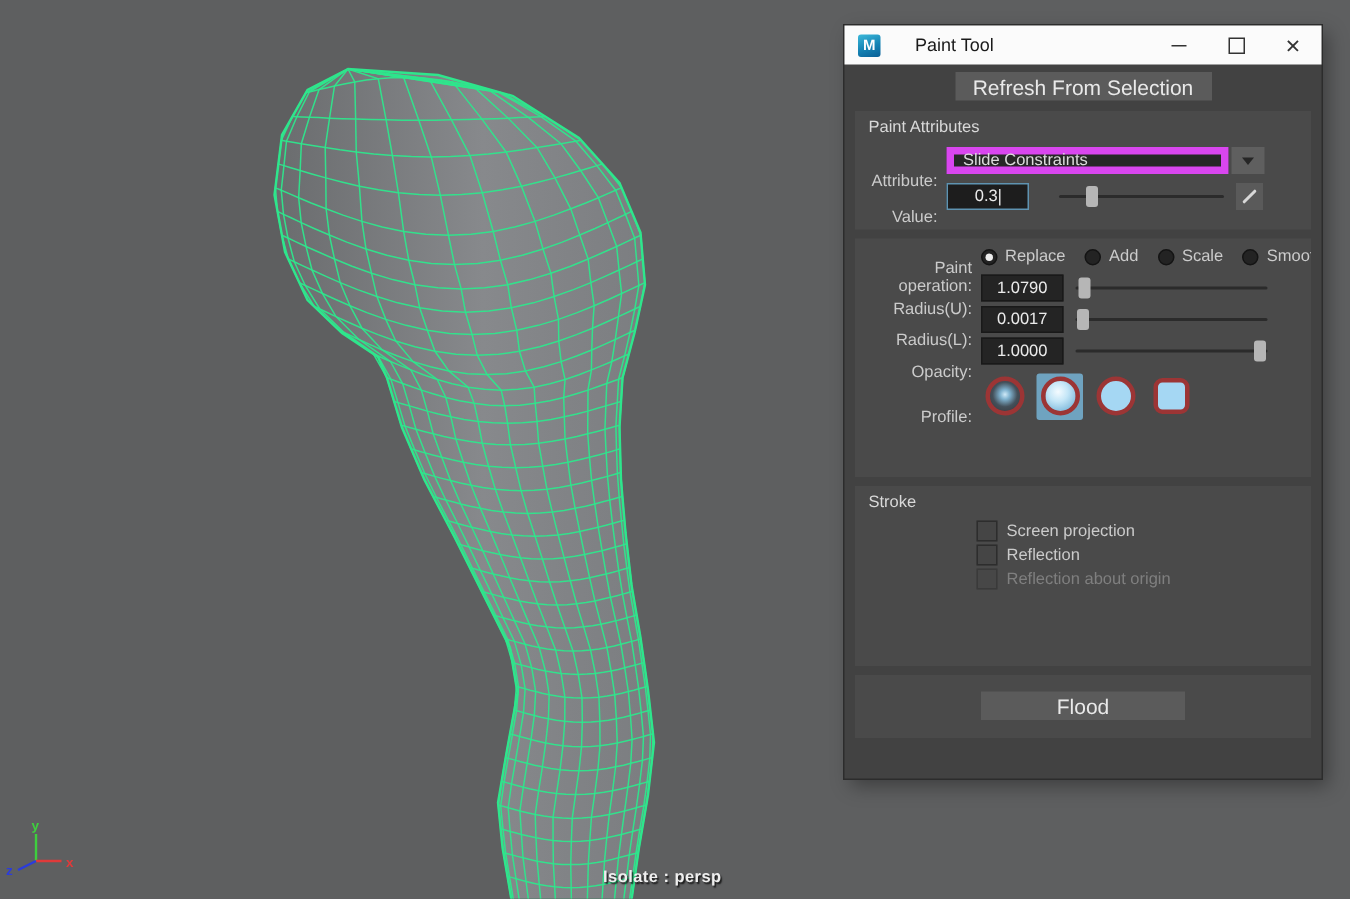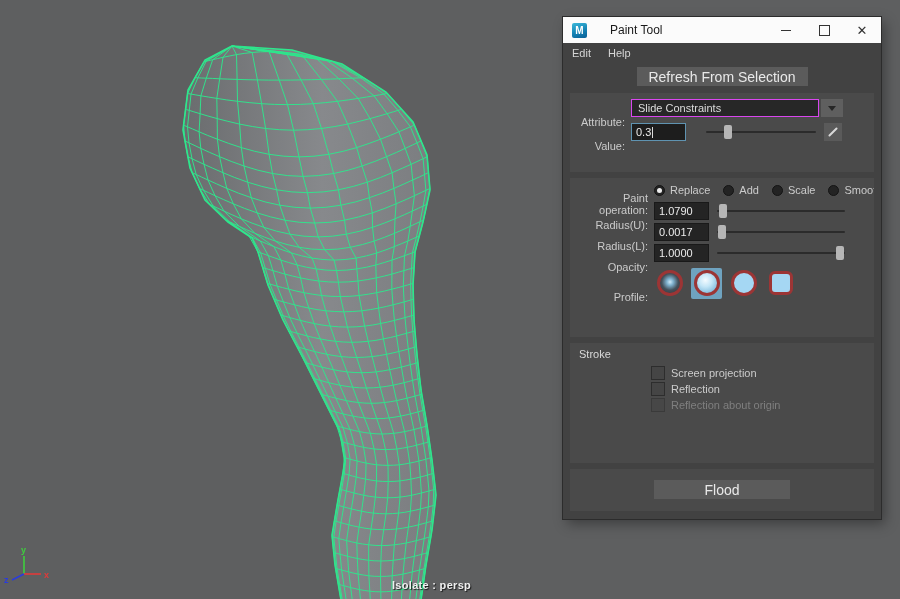--- a/index.html
+++ b/index.html
@@ -5,21 +5,21 @@
   html,body{margin:0;padding:0;}
   body{
     width:900px;height:599px;position:relative;overflow:hidden;
     background:#5e5f60;
     font-family:"Liberation Sans",sans-serif;font-size:11px;color:#cbcbcb;
     user-select:none;
   }
   
   .viewport{position:absolute;inset:0;}
   #mesh-svg{position:absolute;left:0;top:0;}
-  .hud{position:absolute;left:392px;top:579px;font-size:11px;font-weight:bold;
+  .hud{position:absolute;left:402px;top:579px;font-size:11px;font-weight:bold;
        color:#efefef;text-shadow:1px 1px 1px rgba(0,0,0,.75);letter-spacing:.3px;}
   .axis-gizmo{position:absolute;left:2px;top:543px;}
   
   .window{position:absolute;left:563px;top:17px;width:318px;height:502px;
           background:#424242;box-shadow:0 0 0 1px #2c2c2c,4px 5px 12px rgba(0,0,0,.35);}
   .titlebar{height:26px;background:#fbfbfb;display:flex;align-items:center;color:#1a1a1a;}
   .app-icon{width:15px;height:15px;margin-left:9px;border-radius:2px;flex:none;
             background:linear-gradient(160deg,#3cb9da 0%,#1583b4 55%,#0a5f96 100%);
             color:#fff;font-weight:bold;font-size:10px;line-height:15px;text-align:center;}
   .title-text{margin-left:23px;font-size:12px;}
@@ -35,30 +35,30 @@
            font-family:"Liberation Sans",sans-serif;font-size:14px;text-align:center;line-height:19px;}
   .refresh-btn{width:171px;margin:5px auto 7px auto;}
   .frame{margin:0 7px 6px 7px;background:#4a4a4a;overflow:hidden;}
   .frame-title{padding:5px 0 1px 9px;color:#d9d9d9;}
   .row{display:flex;align-items:center;height:18px;margin:3px 8px;}
   .row.slim{height:15px;margin:1px 8px;}
   .row.tall{height:32px;}
   .lbl{text-align:right;padding-right:6px;flex:none;margin-top:28px;}
   .w47{width:47px;} .w70{width:70px;}
   .field{width:45px;height:14px;background:#242424;border:1px solid #191919;color:#ebebeb;
-         padding:1px 4px;display:flex;align-items:center;flex:none;}
+         padding:1px 4px;display:flex;align-items:center;flex:none;justify-content:center;}
   .field.focused{border-color:#5f93b1;background:#1d1d1d;}
   .caret{width:1px;height:11px;background:#dcdcdc;margin-left:1px;}
   .slider{position:relative;height:16px;flex:none;}
   .sl128{width:128px;margin-left:8px;} .sl110{width:110px;margin-left:20px;}
   .slider .track{position:absolute;left:0;right:0;top:7px;height:2px;background:#2b2b2b;border-radius:1px;}
   .slider .handle{position:absolute;top:1px;width:8px;height:14px;background:#b6b6b6;
                   border-radius:2px;transform:translateX(-50%);}
   .dropdown{display:flex;width:212px;height:18px;}
-  .dd-field{flex:1;background:#272727;border:1px solid #d946ef;color:#dcdcdc;
+  .dd-field{flex:1;background:#272727;border:5px solid #d946ef;color:#dcdcdc;
             display:flex;align-items:center;padding-left:6px;}
   .dd-btn{width:22px;margin-left:2px;background:#5f5f5f;display:flex;align-items:center;justify-content:center;}
   .tri-down{width:0;height:0;border-left:4px solid transparent;border-right:4px solid transparent;
             border-top:5px solid #262626;}
   .icon-btn{width:18px;height:18px;background:#5a5a5a;margin-left:8px;flex:none;
             display:flex;align-items:center;justify-content:center;}
   .pen-glyph{display:block;width:2px;height:12px;background:#d8d8d8;transform:rotate(45deg);border-radius:1px;}
   .radio{width:11px;height:11px;border-radius:50%;background:#232323;border:1px solid #141414;
          position:relative;flex:none;box-sizing:border-box;}
   .radio.sel::after{content:"";position:absolute;inset:2px;border-radius:50%;background:#ececec;}
@@ -171,28 +171,25 @@
         </div>
       <div class="win-btn">
           <span class="glyph-max"></span>
         </div>
       <div class="win-btn">
           <span class="glyph-close">✕</span>
         </div>
     </div>
   </div>
 
-  <div class="menubar">
-    <span class="menu-item">Edit</span>
-    <span class="menu-item">Help</span>
-  </div>
 
   <button class="std-btn refresh-btn">Refresh From Selection</button>
 
   <div class="frame" style="height:79px;">
+    <div class="frame-title">Paint Attributes</div>
     <div class="row" style="margin-top:6px;">
       <span class="lbl w47">Attribute:</span>
       <div class="dropdown">
         <div class="dd-field">Slide Constraints</div>
         <div class="dd-btn">
             <span class="tri-down"></span>
           </div>
       </div>
     </div>
     <div class="row" style="margin-top:6px;">

